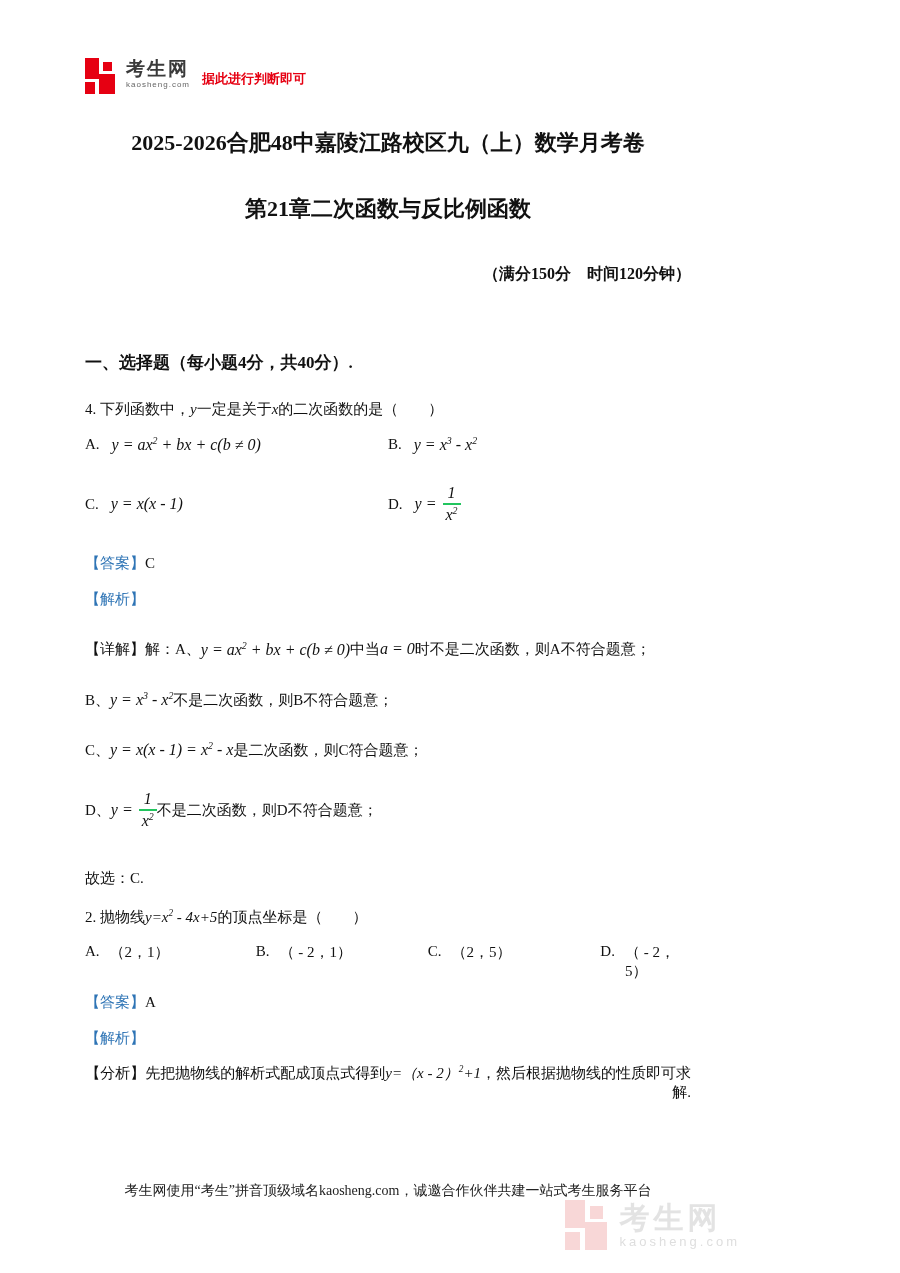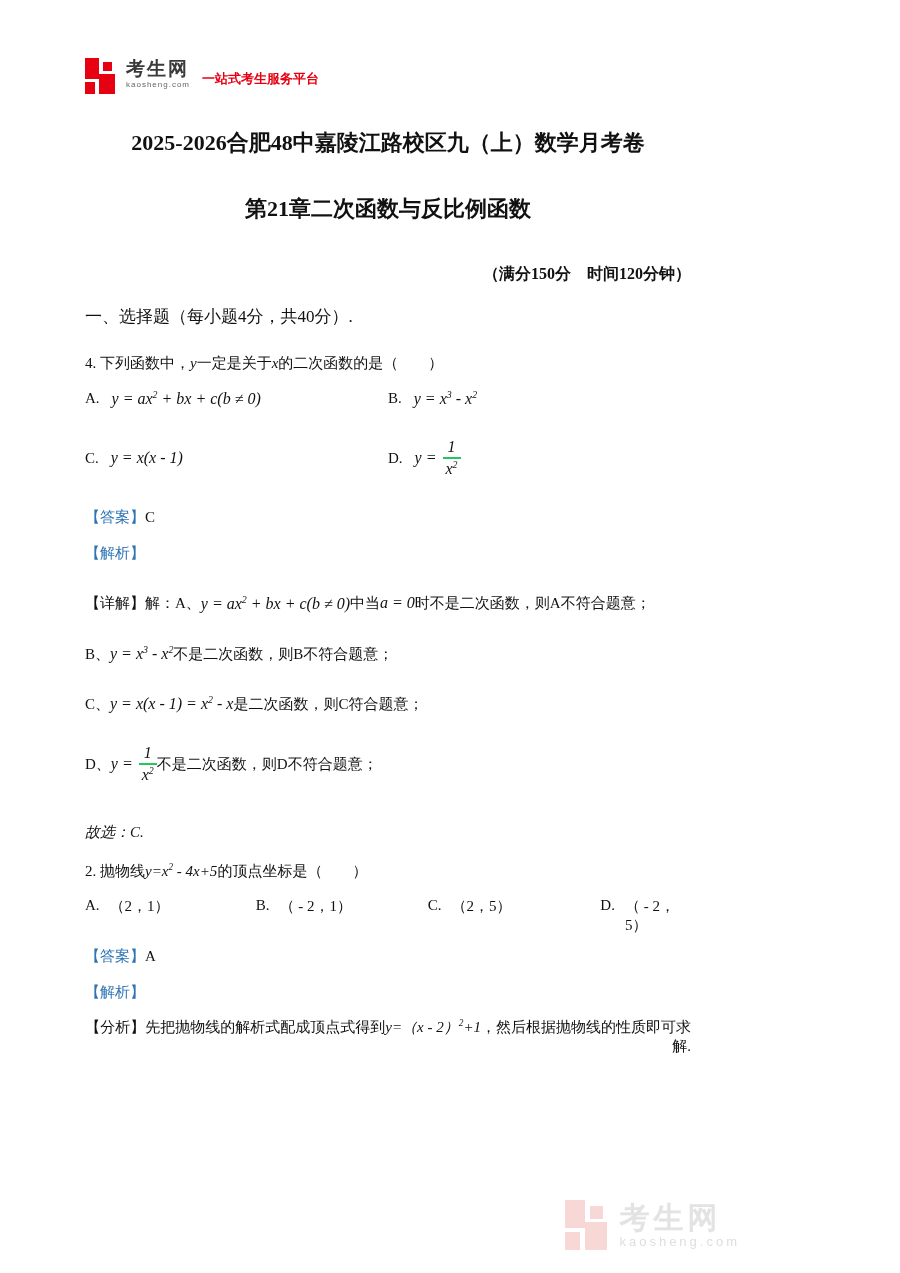--- a/index.html
+++ b/index.html
@@ -23,41 +23,41 @@
   .bi4{left:14px;top:16px;width:16px;height:20px;}
   .brand-text{margin-left:7px;font-family:"Liberation Sans","DejaVu Sans",sans-serif;}
   .brand-name{font-size:19px;font-weight:bold;color:#3a3a3a;letter-spacing:2px;line-height:22px;}
   .brand-domain{font-size:8px;color:#666;letter-spacing:1px;}
   .brand-slogan{margin-left:12px;margin-top:12px;color:#e60012;font-size:13px;font-weight:bold;
     font-family:"Liberation Sans","DejaVu Sans",sans-serif;}
   
   .title1{margin:24px 0 0;text-align:center;font-size:22px;font-weight:bold;}
   .title2{margin:36px 0 0;text-align:center;font-size:22px;font-weight:bold;}
   .meta{margin-top:40px;text-align:right;font-size:16px;font-weight:bold;}
-  .section-heading{margin-top:20px;font-size:17px;font-weight:normal;}
+  .section-heading{margin-top:66px;font-size:17px;font-weight:bold;}
   
   .stem{margin:26px 0 0;font-size:15px;}
   .math{font-style:italic;font-family:"Liberation Serif","DejaVu Serif",serif;}
   .math sup{font-size:0.62em;font-style:italic;}
   .opt-grid{margin-top:16px;}
   .opt-row{display:flex;align-items:center;margin-bottom:30px;}
   .opt{width:367px;display:flex;align-items:center;font-size:15px;}
   .opt .olabel{margin-right:12px;font-style:normal;}
   .opt .math{font-size:16px;}
   .frac{display:inline-flex;flex-direction:column;text-align:center;vertical-align:middle;
         margin-left:6px;line-height:1.15;font-size:15px;}
   .frac .den{border-top:2px solid #22c55e;padding:0 3px;}
   .ans-line{margin-top:28px;font-size:15px;}
   .blue{color:#2e74b5;}
   .jiexi-line{margin-top:17px;font-size:15px;}
   .fenxi{margin-top:8px;font-size:15px;line-height:50px;}
   .detail{margin-top:30px;font-size:15px;}
   .detail .math{font-size:16px;}
   .detail-flex{display:flex;align-items:center;}
-  .guxuan{margin-top:38px;font-size:15px;font-style:italic;}
+  .guxuan{margin-top:38px;font-size:15px;}
   .q2stem{margin-top:20px;font-size:15px;}
   .q2opts{margin-top:16px;display:flex;font-size:15px;}
   .q2opts .q2opt{display:flex;}
   .q2opts .q2opt:nth-child(1){width:183px;}
   .q2opts .q2opt:nth-child(2){width:184px;}
   .q2opts .q2opt:nth-child(3){width:185px;}
   .q2opts .olabel{margin-right:10px;}
   .q2ans{margin-top:12px;font-size:15px;}
   .q2jiexi{margin-top:17px;font-size:15px;}
   .q2fenxi{margin-top:16px;font-size:15px;text-align:right;}
@@ -84,21 +84,21 @@
     <span class="brand-icon">
       <i class="bi1"></i>
         <i class="bi2"></i>
         <i class="bi3"></i>
         <i class="bi4"></i>
     </span>
     <span class="brand-text">
       <span class="brand-name" style="display:block">考生网</span>
       <span class="brand-domain" style="display:block">kaosheng.com</span>
     </span>
-    <span class="brand-slogan">一站式考生服务平台</span>
+    <span class="brand-slogan">据此进行判断即可</span>
   </div>
 
   <div class="title1">2025-2026合肥48中嘉陵江路校区九（上）数学月考卷</div>
   <div class="title2">第21章二次函数与反比例函数</div>
   <div class="meta">（满分150分　时间120分钟）</div>
 
   <div class="section-heading">一、选择题（每小题4分，共40分）.</div>
 
   <p class="stem"><span>4. 下列函数中，</span><span class="math">y</span><span>一定是关于</span><span class="math">x</span><span>的二次函数的是（　　）</span></p>
 
@@ -170,20 +170,21 @@
         <span class="olabel">D.</span>
         <span>（ - 2，5）</span>
       </span>
   </div>
 
   <div class="q2ans"><span class="blue">【答案】</span><span>A</span></div>
   <div class="q2jiexi blue">【解析】</div>
 
   <p class="q2fenxi"><span>【分析】先把抛物线的解析式配成顶点式得到</span><span class="math">y=（x - 2）<sup>2</sup>+1</span><span>，然后根据抛物线的性质即可求解.</span></p>
 
+  <div class="footer">考生网使用“考生”拼音顶级域名kaosheng.com，诚邀合作伙伴共建一站式考生服务平台</div>
 
   <div class="watermark">
     <span class="wm-icon">
       <i class="wi1"></i>
         <i class="wi2"></i>
         <i class="wi3"></i>
         <i class="wi4"></i>
     </span>
     <span class="wm-text">
       <span class="wm-name" style="display:block">考生网</span>

